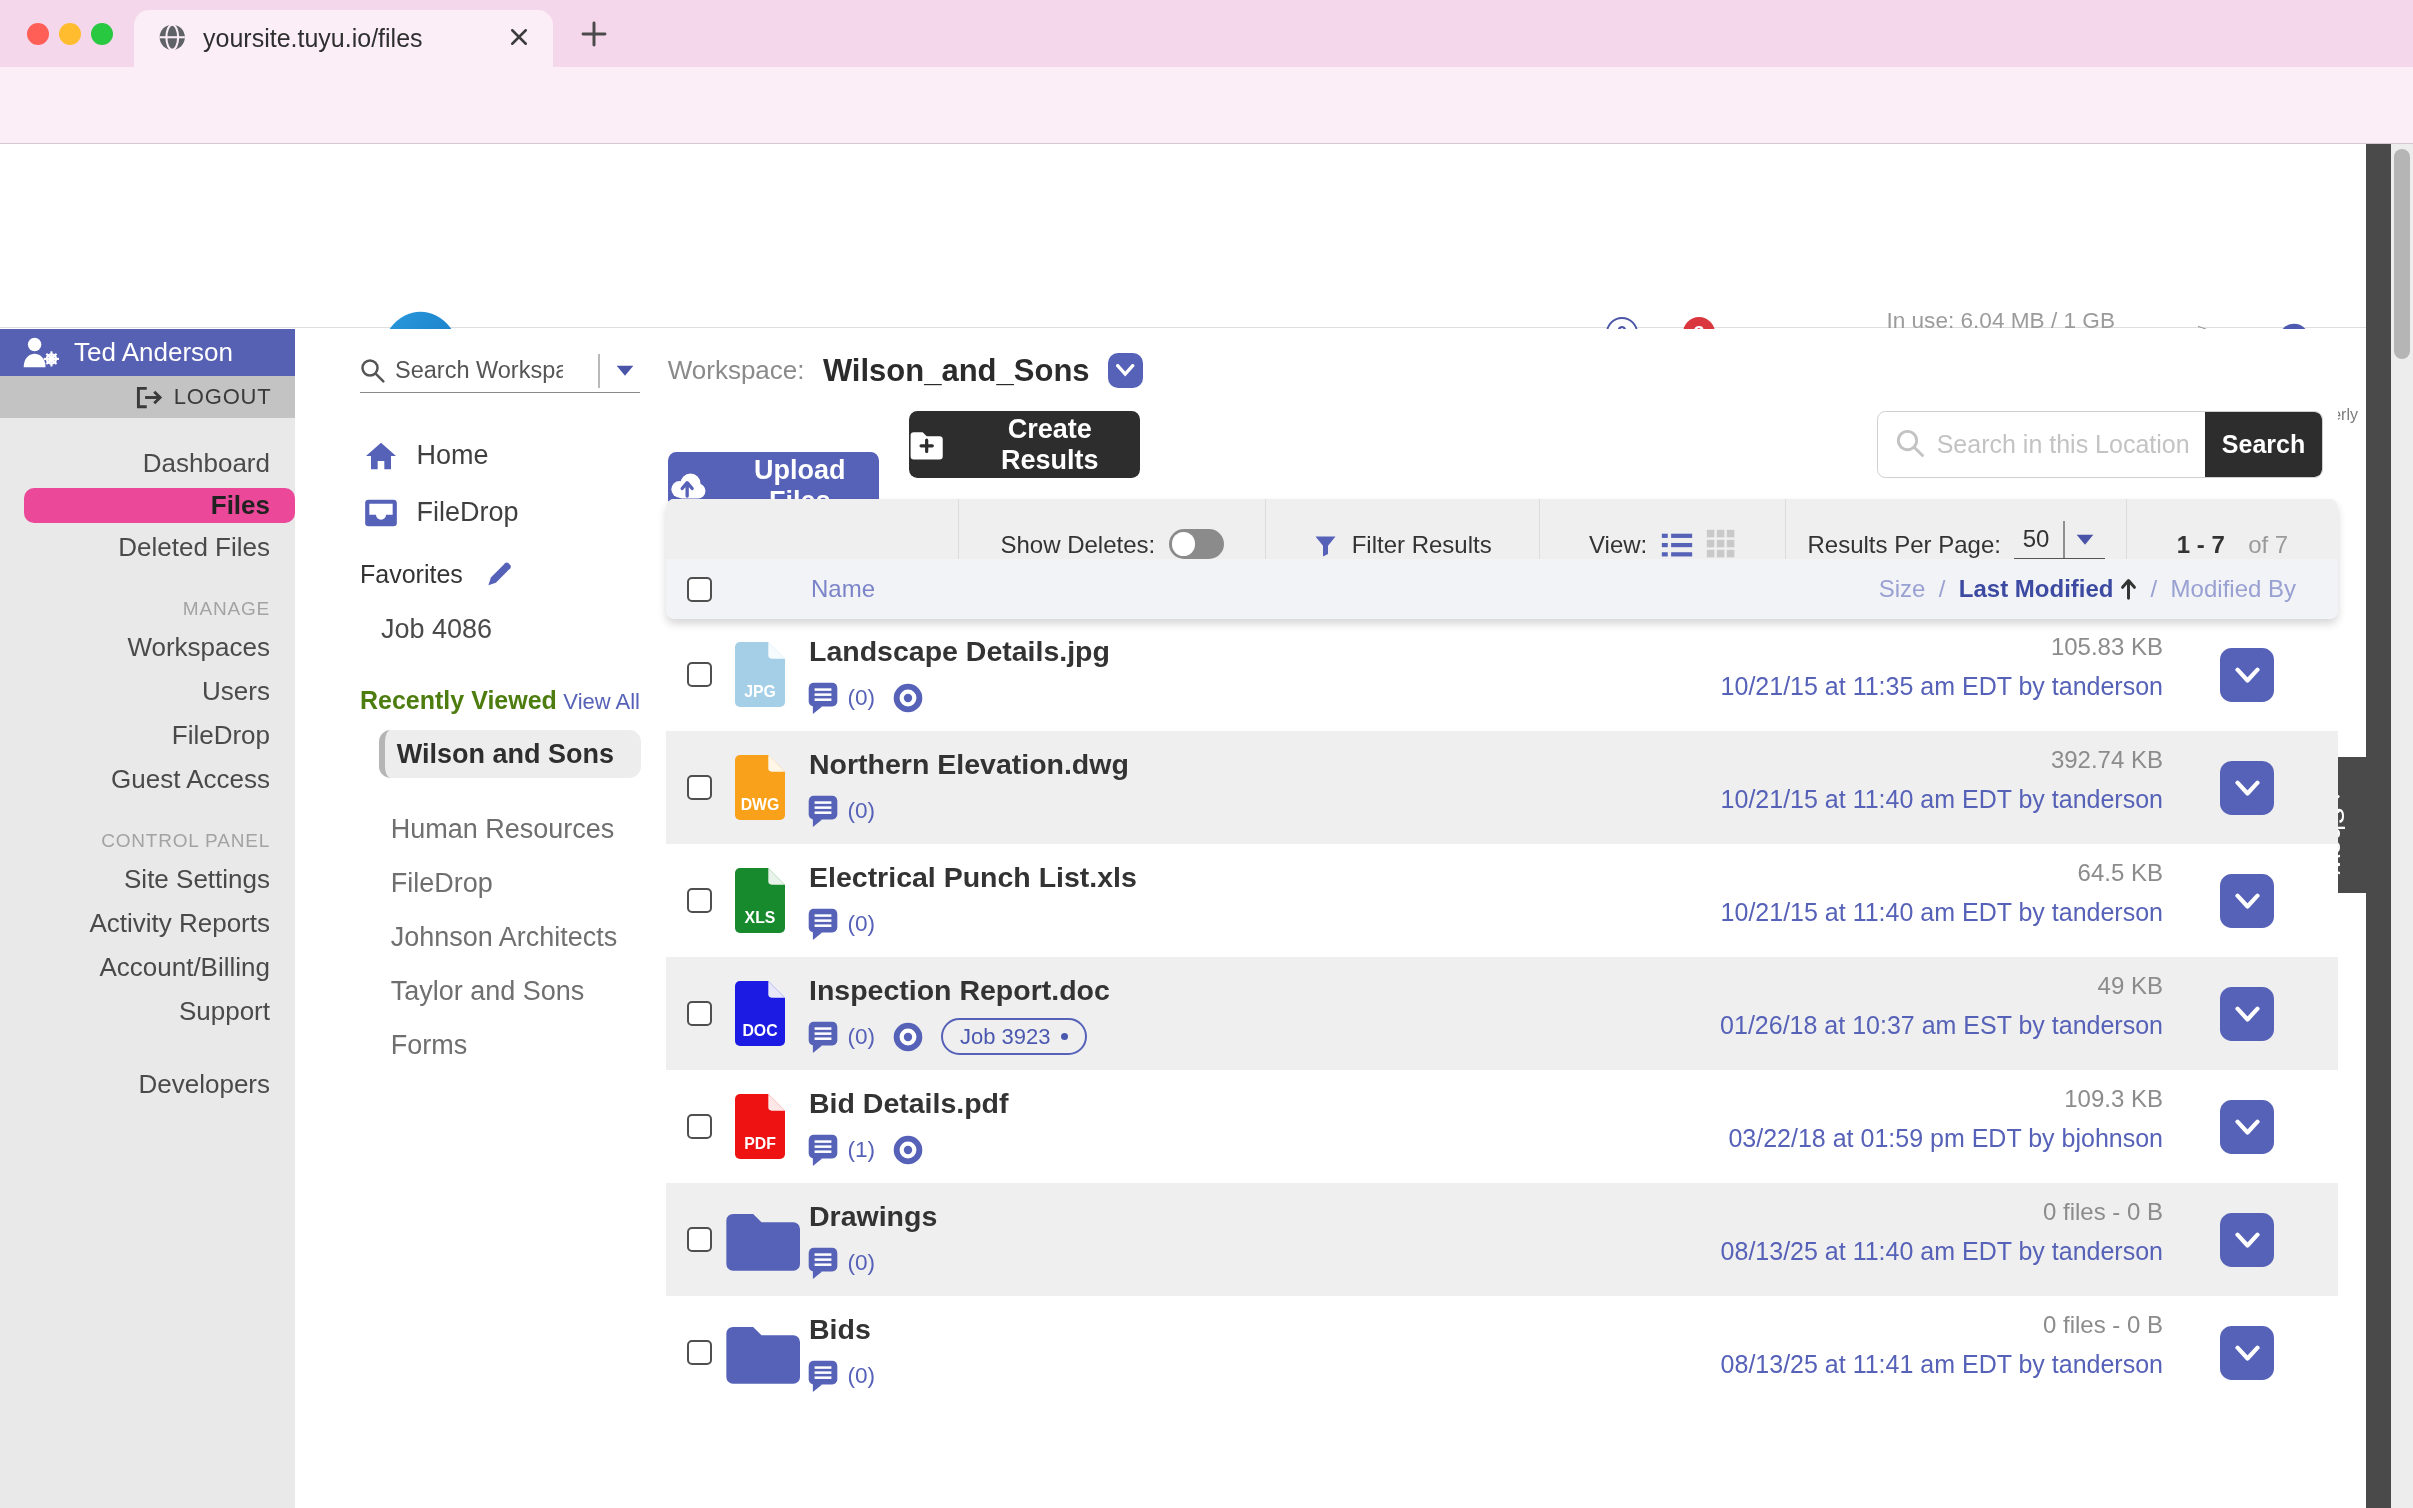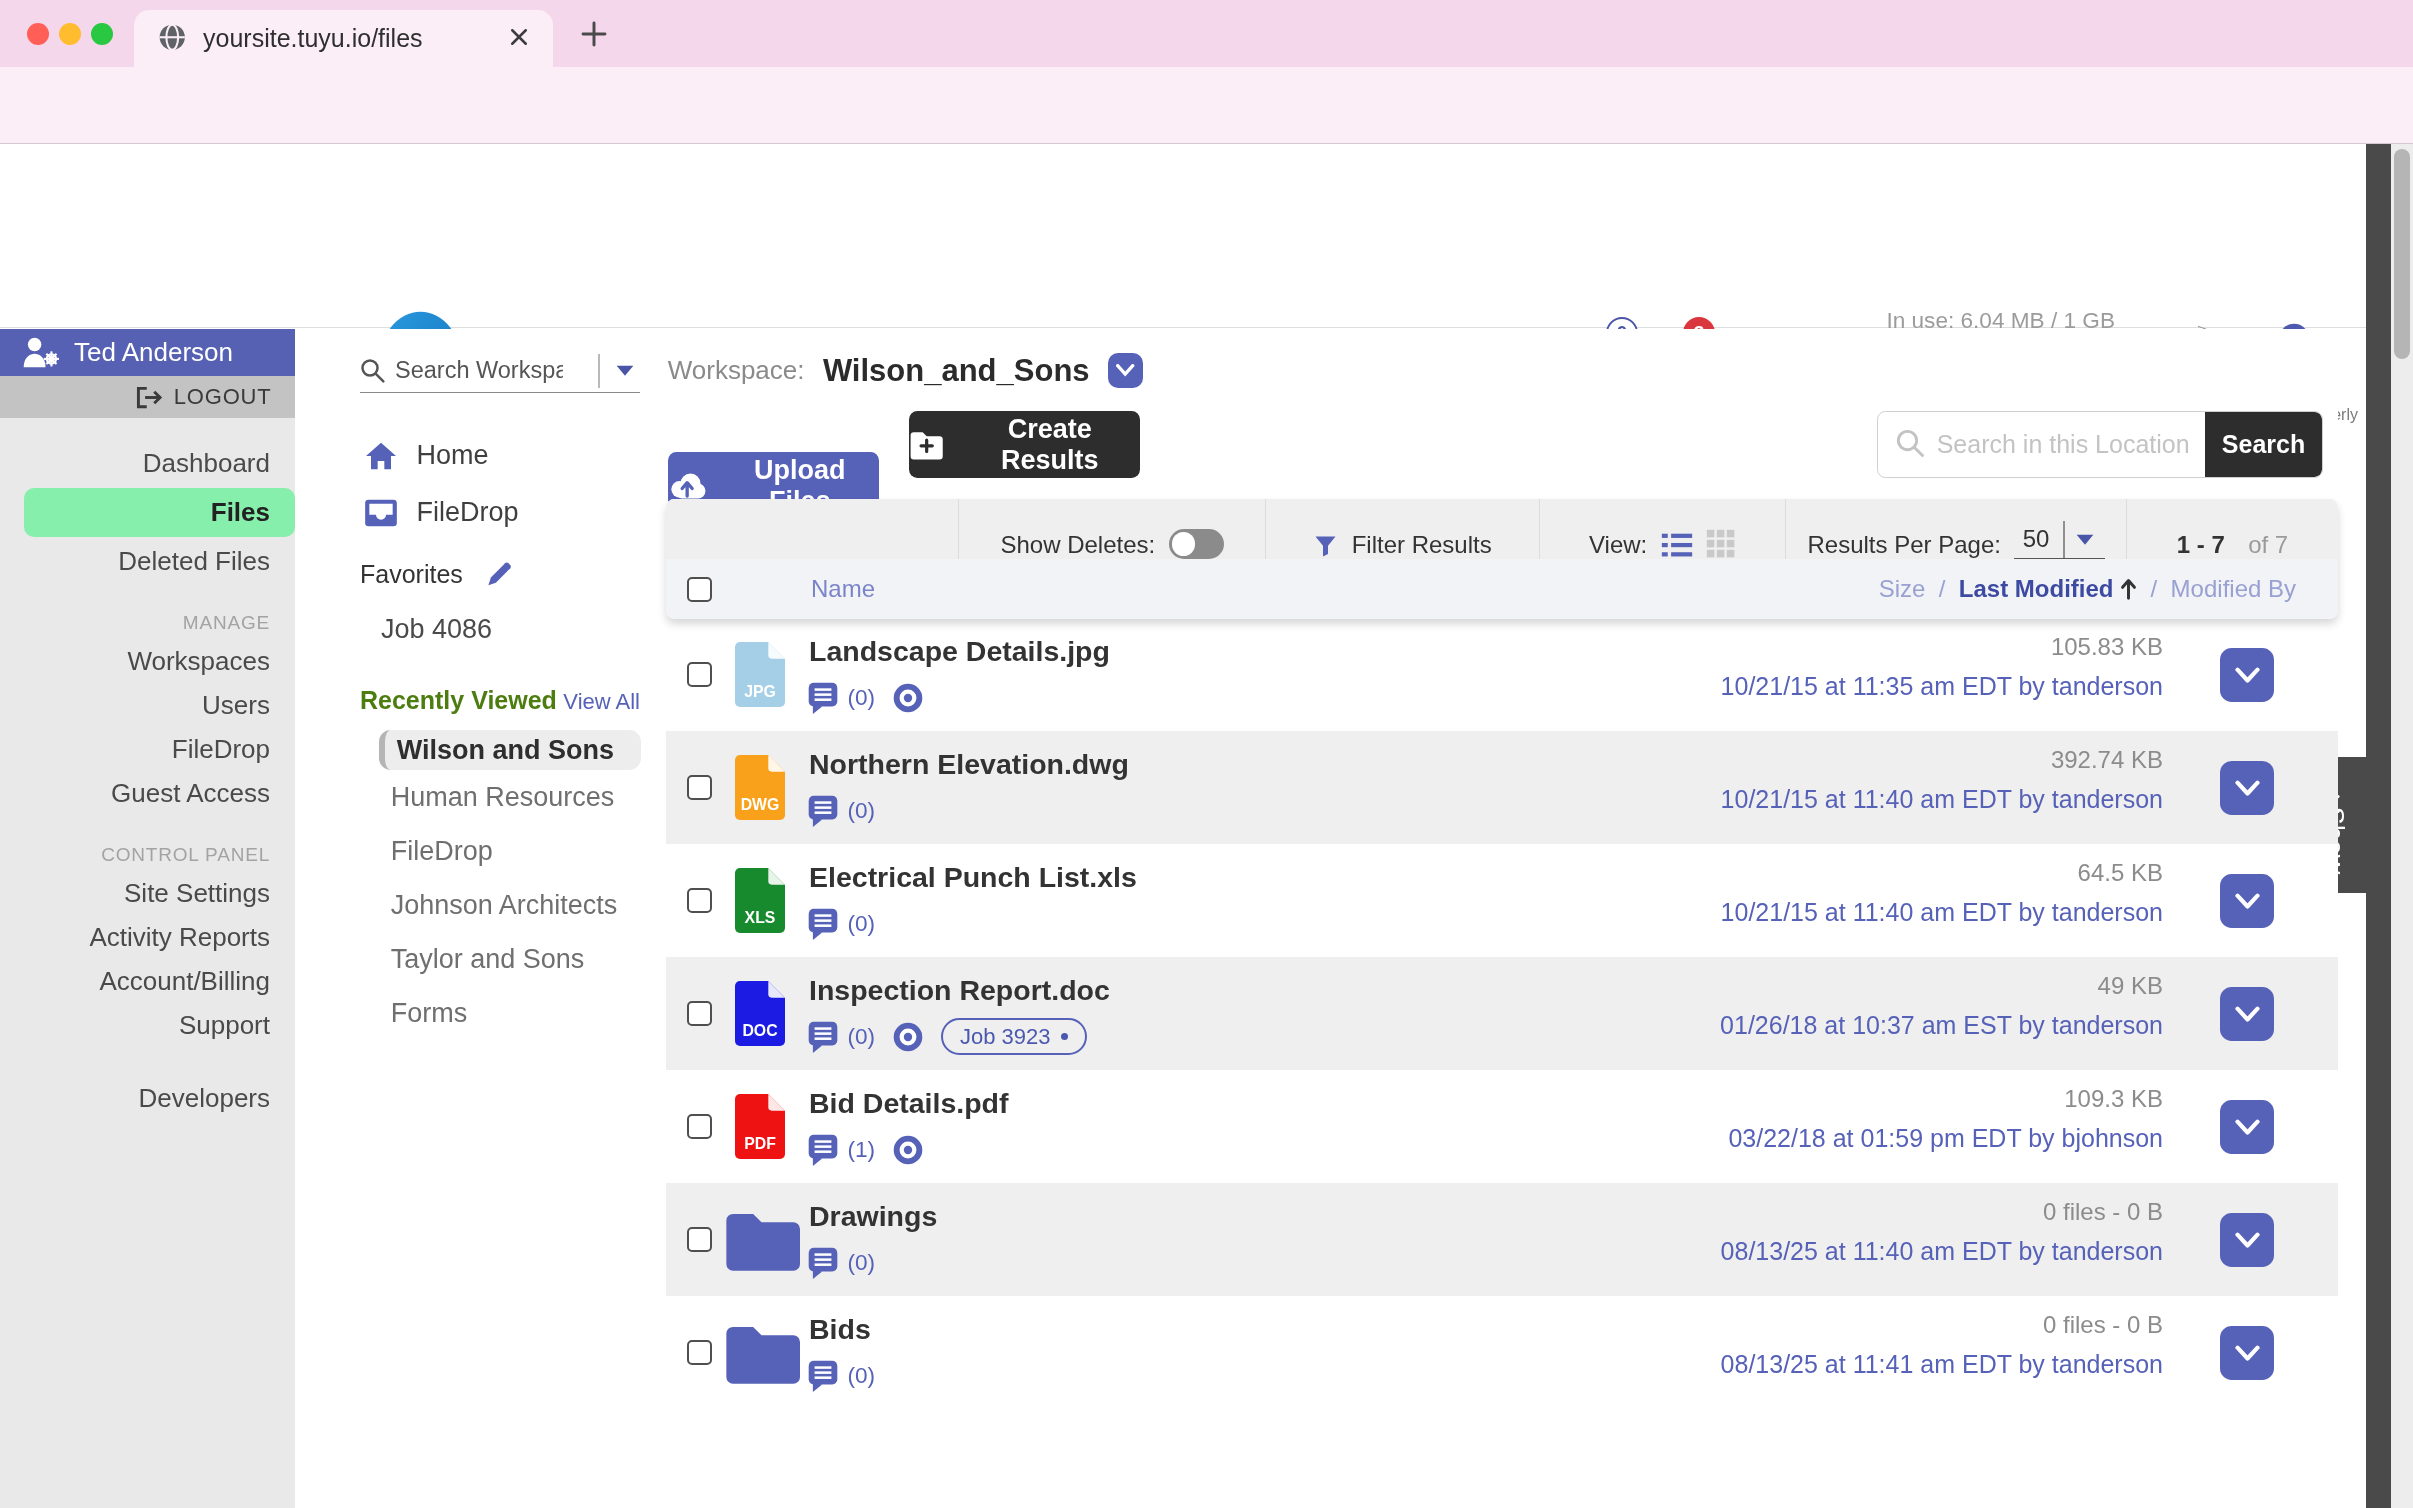--- a/index.html
+++ b/index.html
@@ -59,22 +59,22 @@
 
   
   #sidebar { position:absolute; left:0; top:329px; width:295px; height:1180px; background:#e9e9e9; }
   #user-bar { height:47px; background:#5661b3; display:flex; align-items:center; padding-left:22px; gap:15px; }
   #user-name { color:#fff; font-size:26px; }
   #logout-bar { height:42px; background:#c3c3c3; display:flex; align-items:center; justify-content:flex-end;
                 padding-right:23.5px; gap:10px; cursor:pointer; }
   #logout-label { font-size:22px; color:#3a3a3a; letter-spacing:0.8px; }
   .side-item { height:44px; display:flex; align-items:center; justify-content:flex-end; padding-right:25px;
                font-size:26px; color:#4a4a4a; cursor:pointer; }
-  .side-item.active { background:#86efac; margin-left:23.5px; border-radius:10px; font-weight:bold; color:#222;
-               height:49px; margin-top:2.5px; margin-bottom:2.5px;padding-left:32px; }
+  .side-item.active { background:#ec4899; margin-left:23.5px; border-radius:10px; font-weight:bold; color:#222;
+               height:35px; margin-top:2.5px; margin-bottom:2.5px;padding-left:32px; }
   .side-label { height:34px; display:flex; align-items:center; justify-content:flex-end; padding-right:25px;
                font-size:19px; color:#a3a3a3; letter-spacing:0.8px; margin-top:22px; }
   #sb-top { padding-top:23.5px; }
 
   
   #wsnav { position:absolute; left:295px; top:329px; width:371px; height:1180px; background:#fff; }
   #ws-search { position:absolute; left:65px; top:20px; width:280px; height:44px; border-bottom:1.7px solid #8a8a8a;
                display:flex; align-items:center; gap:10px; }
   #ws-search input { border:0; outline:none; width:168px; font-size:23.5px; color:#555; font-family:inherit; }
   #ws-search input::placeholder { color:#555; }
@@ -84,21 +84,21 @@
   #favorites-row { position:absolute; left:65px; top:231px; display:flex; align-items:center; gap:22px;
              font-size:25px; color:#333; }
   #fav-item { position:absolute; left:86px; top:285px; font-size:27px; color:#4a4a4a; cursor:pointer; }
   #recent-head { position:absolute; left:65px; top:357px; width:280px; display:flex; align-items:baseline; }
   #recent-label { font-size:25px; font-weight:bold; color:#4d7c0f; }
   #view-all { margin-left:auto; font-size:22px; color:#5661b8; cursor:pointer; }
   #recent-list { position:absolute; left:84px; top:401px; width:262px; }
   .recent-item { height:54px; display:flex; align-items:center; font-size:27px; color:#6f6f6f;
                  padding-left:11.7px; cursor:pointer; }
   .recent-item.selected { background:#ededed; border-radius:11.7px; border-left:6.7px solid #b5b5b5;
-                 color:#2e2e2e; font-weight:bold; height:40px; margin-bottom:0; }
+                 color:#2e2e2e; font-weight:bold; height:48px; margin-bottom:24px; }
 
   
   #main { position:absolute; left:666px; top:329px; width:1672px; height:1180px; background:#fff; }
   #ws-row { position:absolute; left:1.7px; top:23.5px; display:flex; align-items:center; gap:18.4px; }
   #ws-label { font-size:26px; color:#8a8a8a; }
   #ws-name { font-size:31px; font-weight:bold; color:#2b2b2b; }
   #ws-caret { width:35px; height:35px; background:#5661b8; border-radius:10px; display:flex;
               align-items:center; justify-content:center; cursor:pointer; }
   .btn { display:inline-flex; align-items:center; justify-content:center; gap:15px; height:67px;
          border-radius:8.4px; font-size:27px; font-weight:bold; color:#fff; cursor:pointer; border:0;

